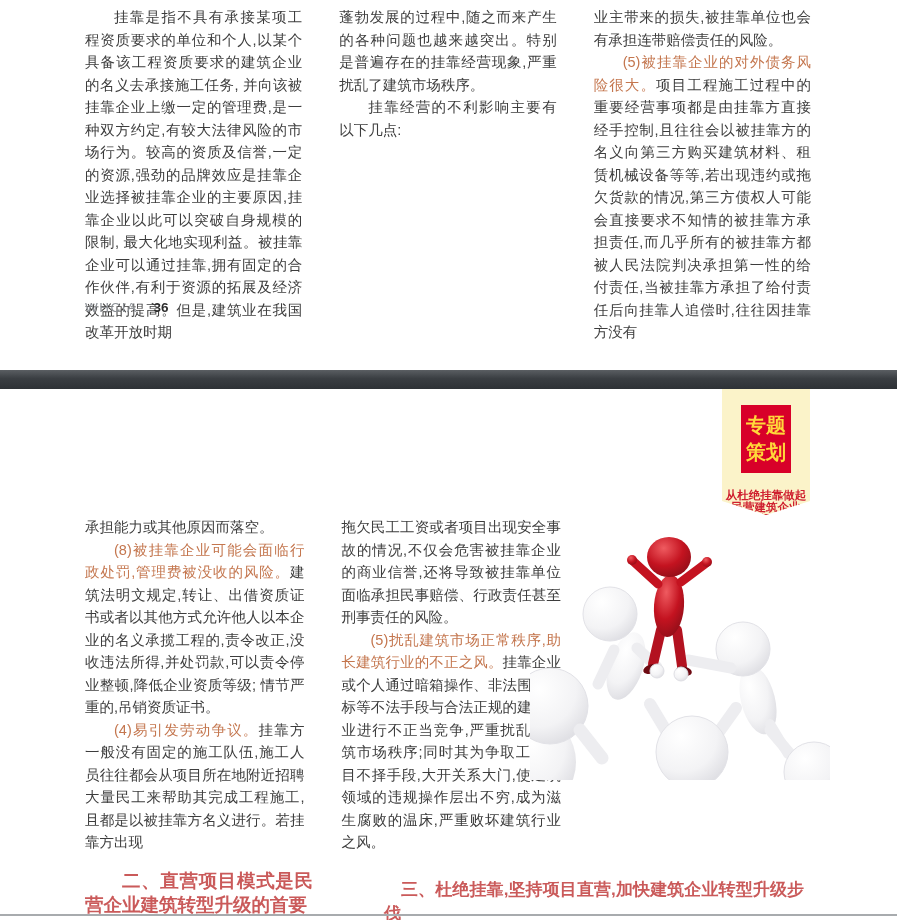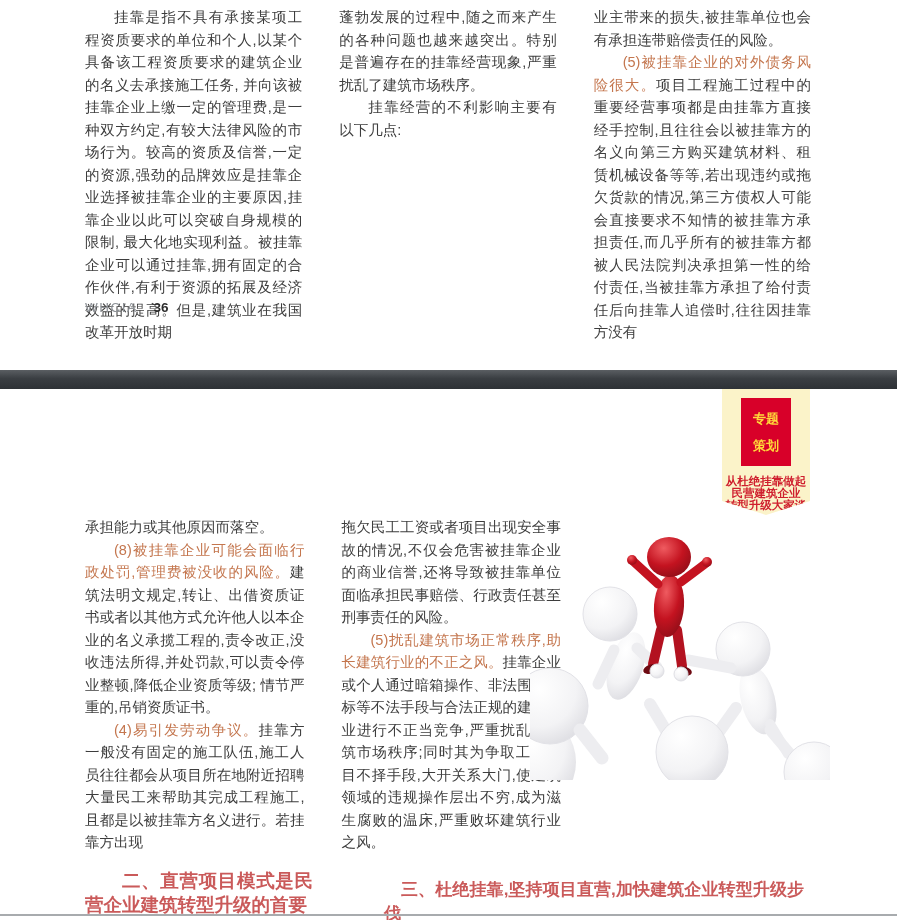--- a/index.html
+++ b/index.html
@@ -20,23 +20,23 @@
   .folio{position:absolute;left:85px;top:300px;font-size:13.5px;color:var(--folio-gray,#8f9398);
          letter-spacing:1.5px;}
   .folio .num{color:#2d2d2d;font-weight:bold;margin-left:16px;letter-spacing:0;}
   
   .divider-bar{position:absolute;left:0;top:370px;width:897px;height:19px;
     background:linear-gradient(#5a5e62,var(--bar-dark,#3a3e42) 45%,#2e3236);}
   
   .ribbon{position:absolute;left:722px;top:389px;width:88px;height:126px;
     background:var(--ribbon-cream,#fbf3c9);text-align:center;
     clip-path:polygon(0 0,100% 0,100% calc(100% - 14px),50% 100%,0 calc(100% - 14px));}
-  .ribbon-box{margin:9px auto;width:50px;height:68px;box-sizing:border-box;padding-top:7px;
+  .ribbon-box{margin:16px auto;width:50px;height:68px;box-sizing:border-box;padding-top:7px;
     background:var(--ribbon-red,#d80029);color:var(--ribbon-yellow,#ffd83a);
-    font-size:13px;font-weight:bold;line-height:27px;}
+    font-size:20px;font-weight:bold;line-height:27px;}
   .ribbon-sub{margin-top:5px;font-size:11.5px;font-weight:bold;line-height:12px;
     color:var(--ribbon-text-red,#cf1f2e);}
   
   .illustration{position:absolute;left:530px;top:518px;width:300px;height:262px;margin:0;overflow:hidden;}
   
   .head-left{position:absolute;left:85px;top:869px;width:228px;margin:0;
     font-size:18.5px;line-height:23.5px;font-weight:bold;color:var(--heading-red,#ca5a5a);
     text-align:justify;text-indent:2em;}
   .head-right{position:absolute;left:372px;top:866px;width:420px;margin:12px;
     font-size:17px;line-height:24px;font-weight:bold;color:var(--heading-red,#ca5a5a);

